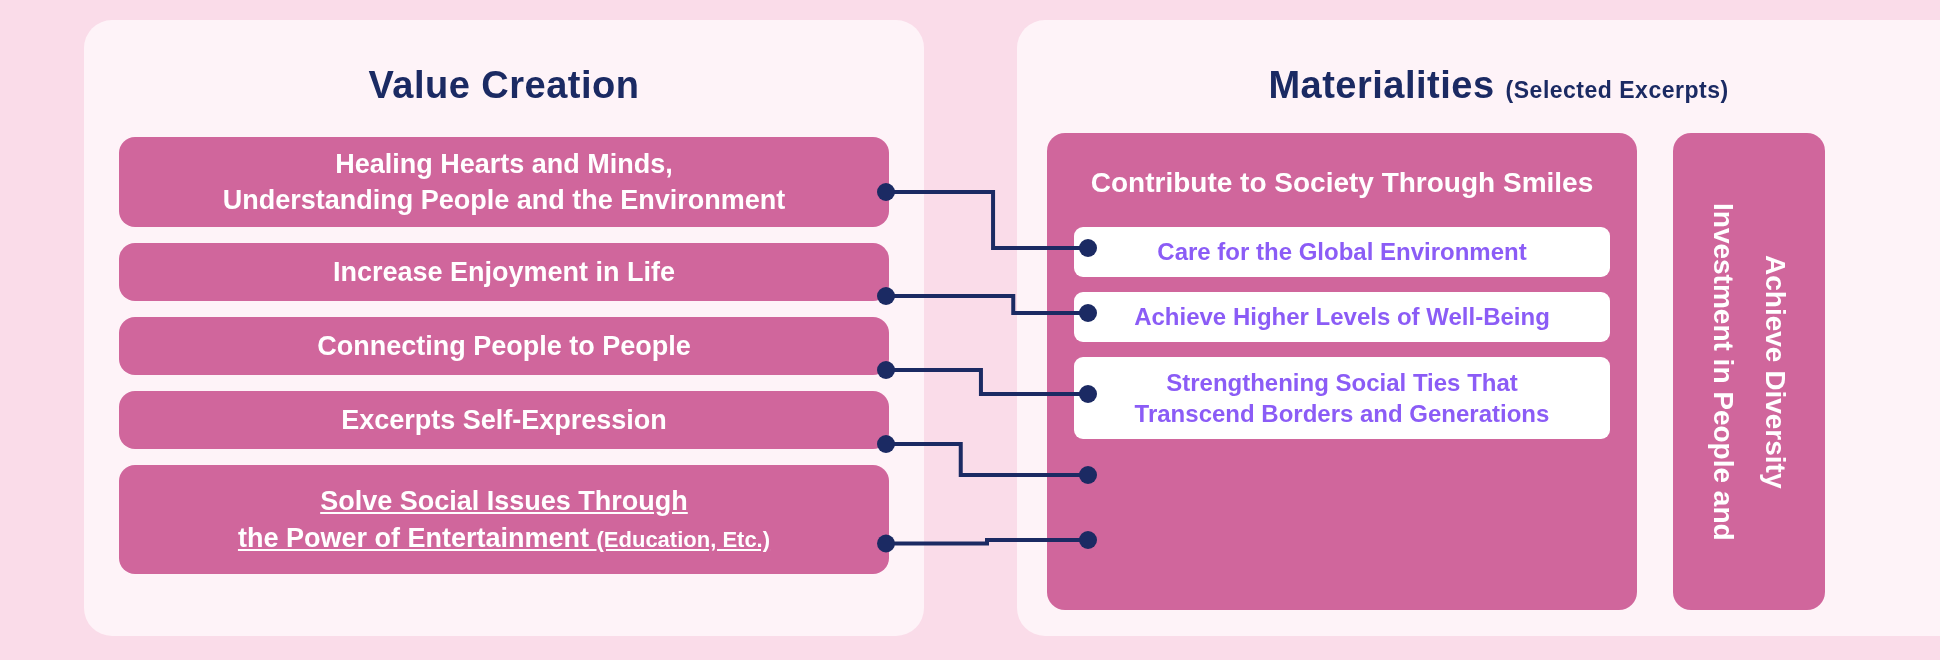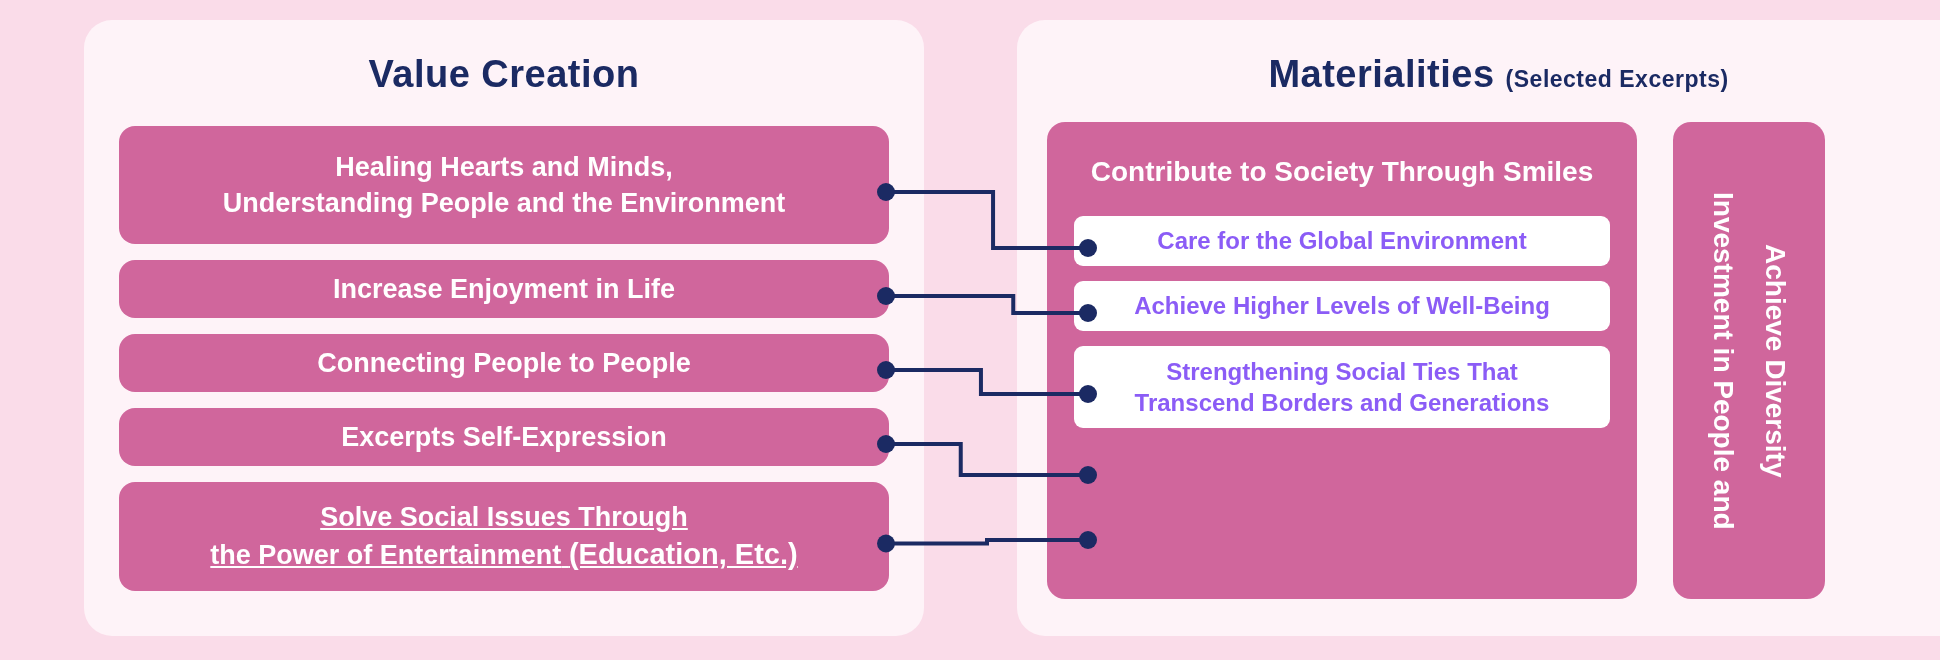--- a/index.html
+++ b/index.html
@@ -17,21 +17,21 @@
     top: 20px;
     height: 616px;
     background: #FEF3F8;
     border-radius: 28px;
     box-sizing: border-box;
   }
   #left-panel  { left: 84px;   width: 840px; }
   #right-panel { left: 1017px; width: 963px; }
 
   .panel-title {
-    margin: 33px 0 0 0;
+    margin: 44px 0 0 0;
     text-align: center;
     font-size: 38px;
     font-weight: bold;
     color: #1B2A63;
     letter-spacing: 0.5px;
   }
   .panel-title .subtitle { font-size: 23px; font-weight: bold; }
 
   
   .vc-list {
@@ -47,24 +47,24 @@
     display: flex;
     flex-direction: column;
     justify-content: center;
     align-items: center;
     text-align: center;
     font-weight: bold;
     font-size: 27px;
     line-height: 1.35;
     box-sizing: border-box;
   }
-  .h118 { height: 118px; }
+  .h118 { height: 90px; }
   .h58  { height: 58px;  }
   .h109 { height: 109px; text-decoration: underline; }
-  .vc-box .small { font-size: 29px; }
+  .vc-box .small { font-size: 22px; }
   .line:empty { display: none; }
   .line { display: block; }
   .line .inline { display: inline; }
 
   
   .mat-row {
     display: flex;
     margin: 26px 34px 0 30px;
     gap: 36px;
   }

